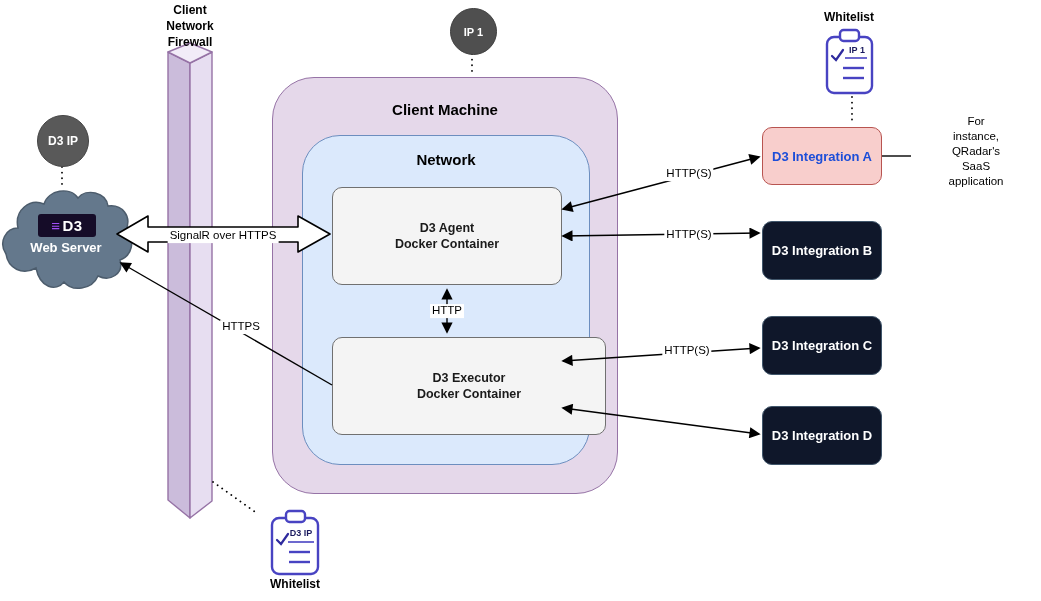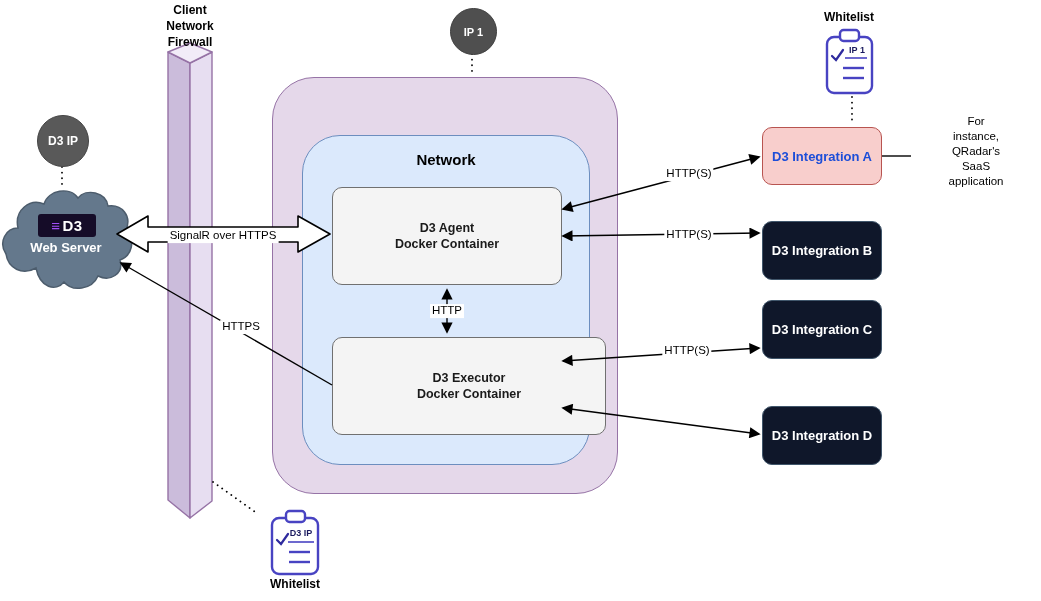--- a/index.html
+++ b/index.html
@@ -80,21 +80,21 @@
     <span>D3 Executor
 Docker Container</span>
   </div>
 
   <div class="box ibox pink" style="left:762px;top:127px;width:120px;height:58px">
     <span>D3 Integration A</span>
   </div>
   <div class="box ibox slate" style="left:762px;top:221px;width:120px;height:59px">
     <span>D3 Integration B</span>
   </div>
-  <div class="box ibox slate" style="left:762px;top:300px;width:120px;height:59px">
+  <div class="box ibox slate" style="left:762px;top:316px;width:120px;height:59px">
     <span>D3 Integration C</span>
   </div>
   <div class="box ibox slate" style="left:762px;top:406px;width:120px;height:59px">
     <span>D3 Integration D</span>
   </div>
 
   <div class="badge" style="left:37px;top:115px;width:50px;height:50px;background:#595959;border:1px solid #454545;font-size:12px">
     <span>D3 IP</span>
   </div>
   <div class="badge" style="left:450px;top:8px;width:45px;height:45px;background:#4f4f4f;border:1px solid #3e3e3e;font-size:11px">
@@ -122,20 +122,21 @@
       <line x1="563" y1="361" x2="759" y2="348" marker-start="url(#arr)" marker-end="url(#arr)"></line>
       <line x1="563" y1="408" x2="759" y2="434" marker-start="url(#arr)" marker-end="url(#arr)"></line>
       <line x1="882" y1="156" x2="911" y2="156"></line>
     </g>
   </svg>
 
   <div class="lbl bold" style="left:190px;top:26px;font-size:12px;line-height:16px">Client
 Network
 Firewall</div>
 
+  <div class="title" style="left:272px;top:101px;width:346px">Client Machine</div>
   <div class="title" style="left:302px;top:151px;width:288px">Network</div>
 
   <div class="lbl bg" style="left:223px;top:236px">SignalR over HTTPS</div>
   <div class="lbl bg" style="left:241px;top:327px">HTTPS</div>
   <div class="lbl bg" style="left:447px;top:311px">HTTP</div>
   <div class="lbl bg" style="left:689px;top:174px">HTTP(S)</div>
   <div class="lbl bg" style="left:689px;top:235px">HTTP(S)</div>
   <div class="lbl bg" style="left:687px;top:351px">HTTP(S)</div>
   <div class="lbl" style="left:976px;top:151px;line-height:1.3">For instance, QRadar's
 SaaS application</div>

